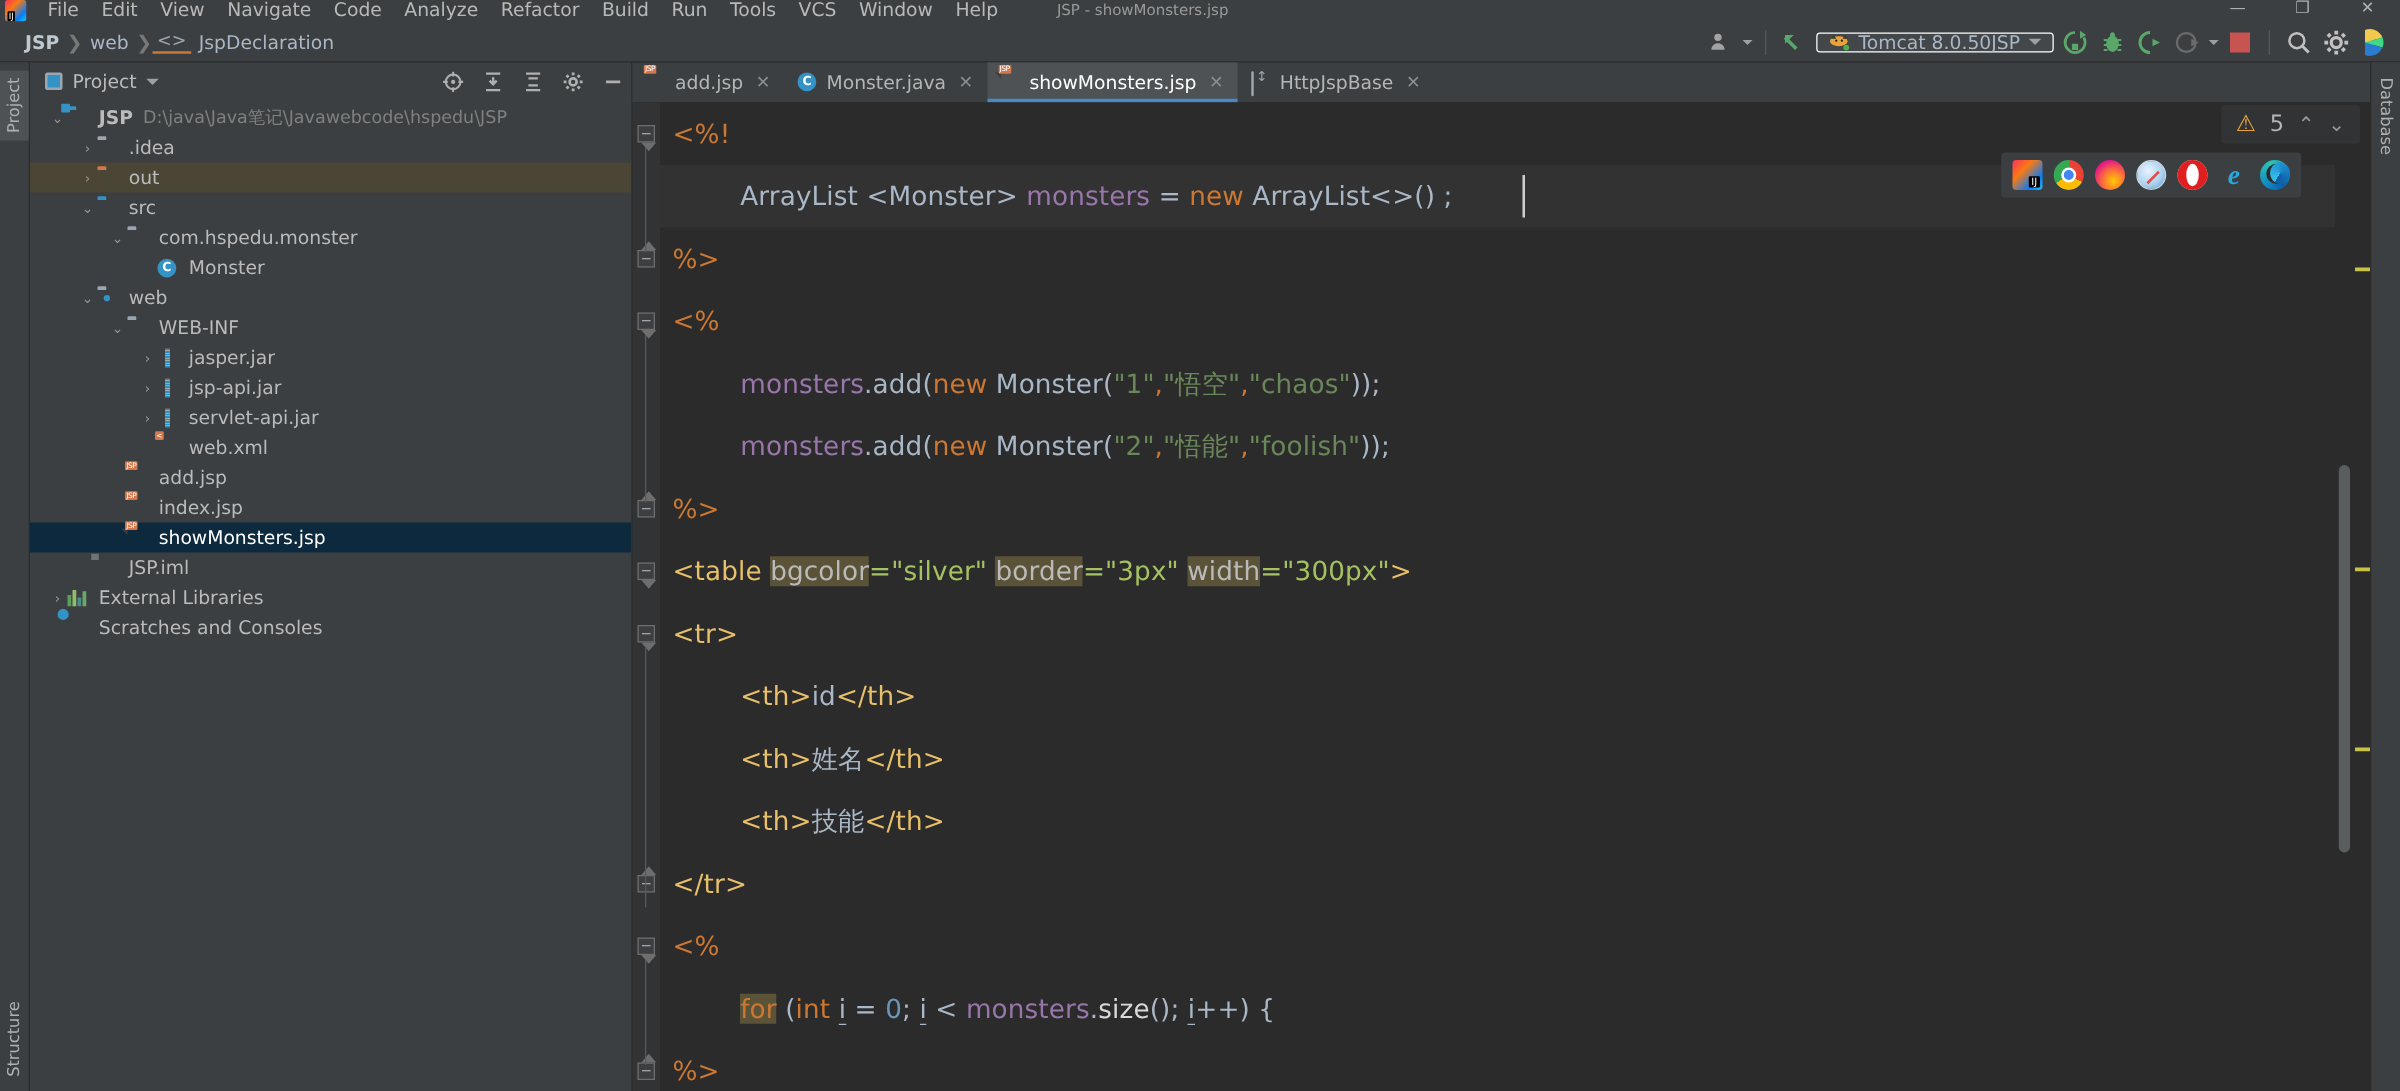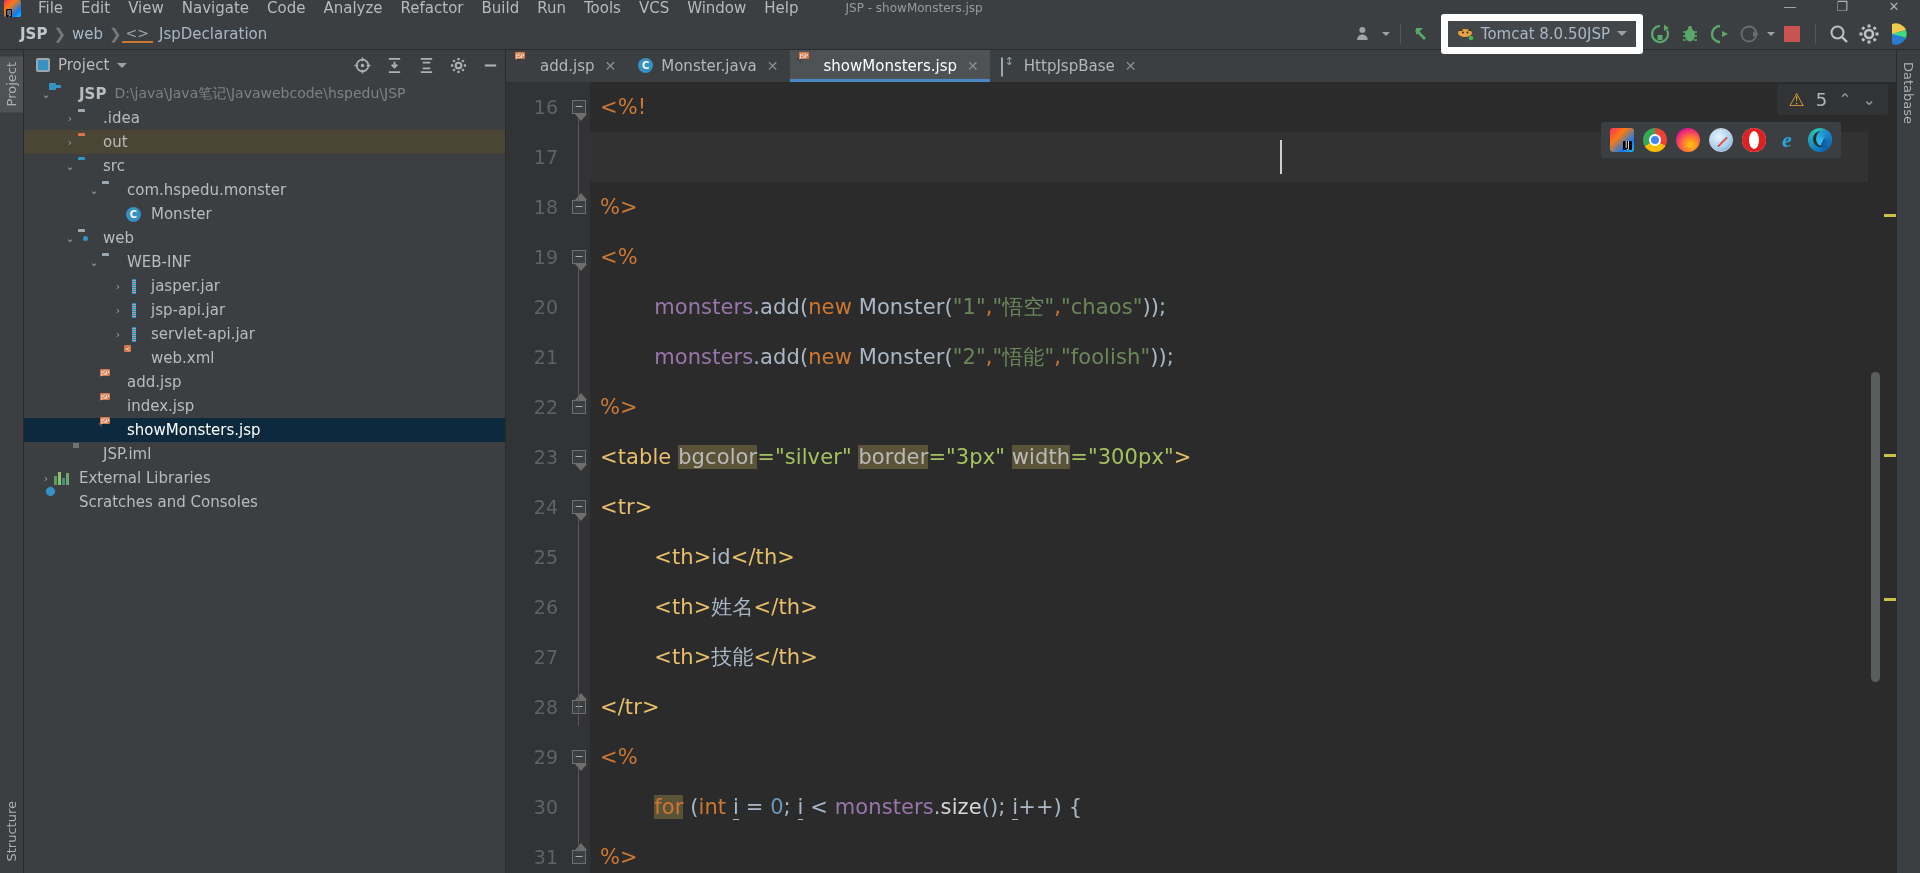--- a/index.html
+++ b/index.html
@@ -44,22 +44,22 @@
   }
   .breadcrumbs { display: flex; align-items: center; padding-left: 14px; gap: 0px; }
   .crumb { font-size: 15px; color: #a9b7c6; padding: 0 6px; }
   .crumb.bold { font-weight: bold; color: #bfc7d0; }
   .crumb-sep { color: #787878; font-size: 15px; }
   .crumb-icon { color: #9aa7b0; font-size: 14px; padding: 0 4px; border-bottom: 2px solid #cc7832; }
   .tb-right { position: absolute; right: 8px; display: flex; align-items: center; gap: 4px; }
   .tb-ico { width: 26px; height: 26px; display: flex; align-items: center; justify-content: center; }
   .tb-sep { width: 1px; height: 20px; background: #555759; margin: 0 6px; }
   .runcfg {
-    display: flex; align-items: center; gap: 7px; height: 40px; padding: 0 9px;
-    border: 7px solid #ffffff; border-radius: 3px; background: #434749;
+    display: flex; align-items: center; gap: 7px; height: 16px; padding: 0 9px;
+    border: 1px solid #ffffff; border-radius: 3px; background: #434749;
   }
   .runcfg .txt { font-size: 15px; color: #a9b7c6; white-space: nowrap; }
   .caret { width:0;height:0;border-left:5px solid transparent;border-right:5px solid transparent;border-top:5px solid #a0a0a0;}
   .caret.sm { border-left-width:4px;border-right-width:4px;border-top-width:4px;}
 
   
   .body-wrap { flex: 1; display: flex; min-height: 0; }
   .left-strip, .right-strip {
     width: 24px; background: #3c3f41; flex: 0 0 24px; position: relative;
     border-right: 1px solid #2b2b2b;
@@ -491,56 +491,39 @@
             <span>showMonsters.jsp</span>
             <span class="x">✕</span>
           </div>
           <div class="etab">
             <span class="mini"><span class="tabhj"></span></span>
             <span>HttpJspBase</span>
             <span class="x">✕</span>
           </div>
         </div>
       <div class="ed-main">
-        <div class="gutter" id="gutter">
-            <div class="lnum" style="top: 0px;">16</div>
-            <div class="lnum" style="top: 50px;">17</div>
-            <div class="lnum" style="top: 100px;">18</div>
-            <div class="lnum" style="top: 150px;">19</div>
-            <div class="lnum" style="top: 200px;">20</div>
-            <div class="lnum" style="top: 250px;">21</div>
-            <div class="lnum" style="top: 300px;">22</div>
-            <div class="lnum" style="top: 350px;">23</div>
-            <div class="lnum" style="top: 400px;">24</div>
-            <div class="lnum" style="top: 450px;">25</div>
-            <div class="lnum" style="top: 500px;">26</div>
-            <div class="lnum" style="top: 550px;">27</div>
-            <div class="lnum" style="top: 600px;">28</div>
-            <div class="lnum" style="top: 650px;">29</div>
-            <div class="lnum" style="top: 700px;">30</div>
-            <div class="lnum" style="top: 750px;">31</div>
-          </div>
         <div class="foldcol" id="foldcol">
             <div class="fold-box fold-down" style="top: 18px;">−</div>
             <div class="fold-box fold-up" style="top: 118px;">−</div>
             <div class="fold-box fold-down" style="top: 168px;">−</div>
             <div class="fold-box fold-up" style="top: 318px;">−</div>
             <div class="fold-box fold-down" style="top: 368px;">−</div>
             <div class="fold-box fold-down" style="top: 418px;">−</div>
             <div class="fold-box fold-up" style="top: 618px;">−</div>
             <div class="fold-box fold-down" style="top: 668px;">−</div>
             <div class="fold-box fold-up" style="top: 768px;">−</div>
             <div class="fold-line" style="top: 36px; height: 84px;"></div>
             <div class="fold-line" style="top: 186px; height: 134px;"></div>
             <div class="fold-line" style="top: 436px; height: 208px;"></div>
             <div class="fold-line" style="top: 686px; height: 84px;"></div>
           </div>
         <div class="code" id="code">
             <div class="cur-line-bg" style="top: 50px;"></div>
             <div class="codeline" style="top: 0px; left: 10px;"><span class="s-jsp">&lt;%!</span></div>
+            <div class="codeline" style="top: 50px; left: 10px;">&nbsp;&nbsp;&nbsp;&nbsp;&nbsp;&nbsp;&nbsp;&nbsp;<span class="s-type">ArrayList &lt;Monster&gt; </span><span class="s-field">monsters</span><span class="s-type"> = </span><span class="s-kw">new</span><span class="s-type"> ArrayList&lt;&gt;() ;</span></div>
             <div class="codeline" style="top: 100px; left: 10px;"><span class="s-jsp">%&gt;</span></div>
             <div class="codeline" style="top: 150px; left: 10px;"><span class="s-jsp">&lt;%</span></div>
             <div class="codeline" style="top: 200px; left: 10px;">&nbsp;&nbsp;&nbsp;&nbsp;&nbsp;&nbsp;&nbsp;&nbsp;<span class="s-field">monsters</span><span class="s-type">.add(</span><span class="s-kw">new</span><span class="s-type"> Monster(</span><span class="s-str">"1"</span><span class="s-kw">,</span><span class="s-str">"悟空"</span><span class="s-kw">,</span><span class="s-str">"chaos"</span><span class="s-type">));</span></div>
             <div class="codeline" style="top: 250px; left: 10px;">&nbsp;&nbsp;&nbsp;&nbsp;&nbsp;&nbsp;&nbsp;&nbsp;<span class="s-field">monsters</span><span class="s-type">.add(</span><span class="s-kw">new</span><span class="s-type"> Monster(</span><span class="s-str">"2"</span><span class="s-kw">,</span><span class="s-str">"悟能"</span><span class="s-kw">,</span><span class="s-str">"foolish"</span><span class="s-type">));</span></div>
             <div class="codeline" style="top: 300px; left: 10px;"><span class="s-jsp">%&gt;</span></div>
             <div class="codeline" style="top: 350px; left: 10px;"><span class="s-tag">&lt;table </span><span class="s-attr">bgcolor</span><span class="s-val">="silver"</span><span class="s-tag"> </span><span class="s-attr">border</span><span class="s-val">="3px"</span><span class="s-tag"> </span><span class="s-attr">width</span><span class="s-val">="300px"</span><span class="s-tag">&gt;</span></div>
             <div class="codeline" style="top: 400px; left: 10px;"><span class="s-tag">&lt;tr&gt;</span></div>
             <div class="codeline" style="top: 500px; left: 10px;">&nbsp;&nbsp;&nbsp;&nbsp;&nbsp;&nbsp;&nbsp;&nbsp;<span class="s-tag">&lt;th&gt;</span><span class="s-text">姓名</span><span class="s-tag">&lt;/th&gt;</span></div>
             <div class="codeline" style="top: 450px; left: 10px;">&nbsp;&nbsp;&nbsp;&nbsp;&nbsp;&nbsp;&nbsp;&nbsp;<span class="s-tag">&lt;th&gt;</span><span class="s-text">id</span><span class="s-tag">&lt;/th&gt;</span></div>
             <div class="codeline" style="top: 550px; left: 10px;">&nbsp;&nbsp;&nbsp;&nbsp;&nbsp;&nbsp;&nbsp;&nbsp;<span class="s-tag">&lt;th&gt;</span><span class="s-text">技能</span><span class="s-tag">&lt;/th&gt;</span></div>

